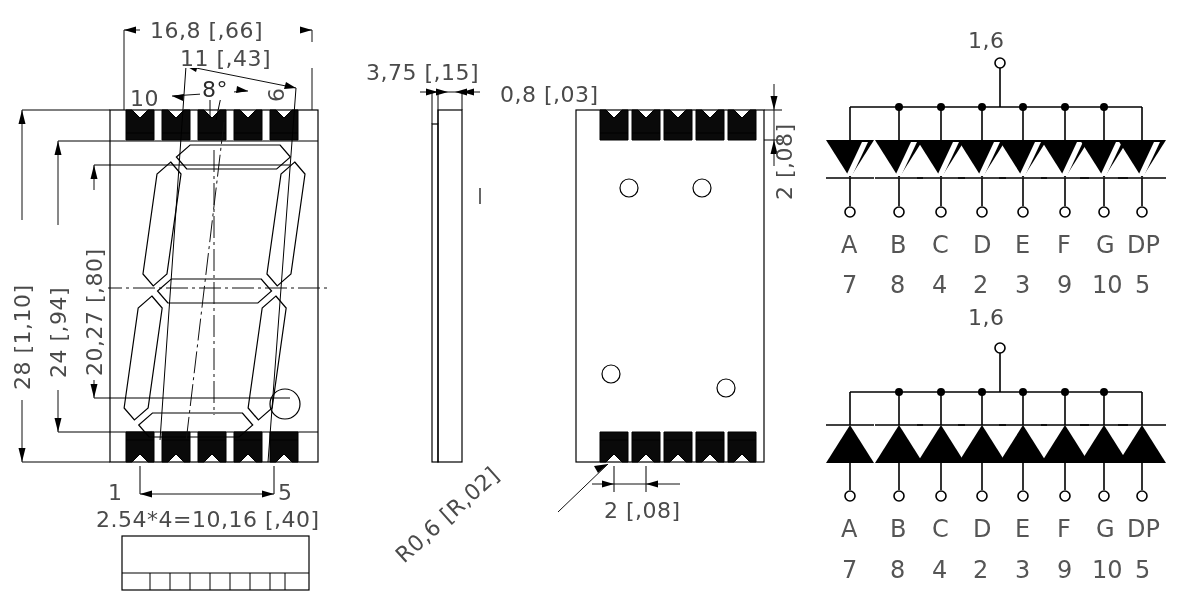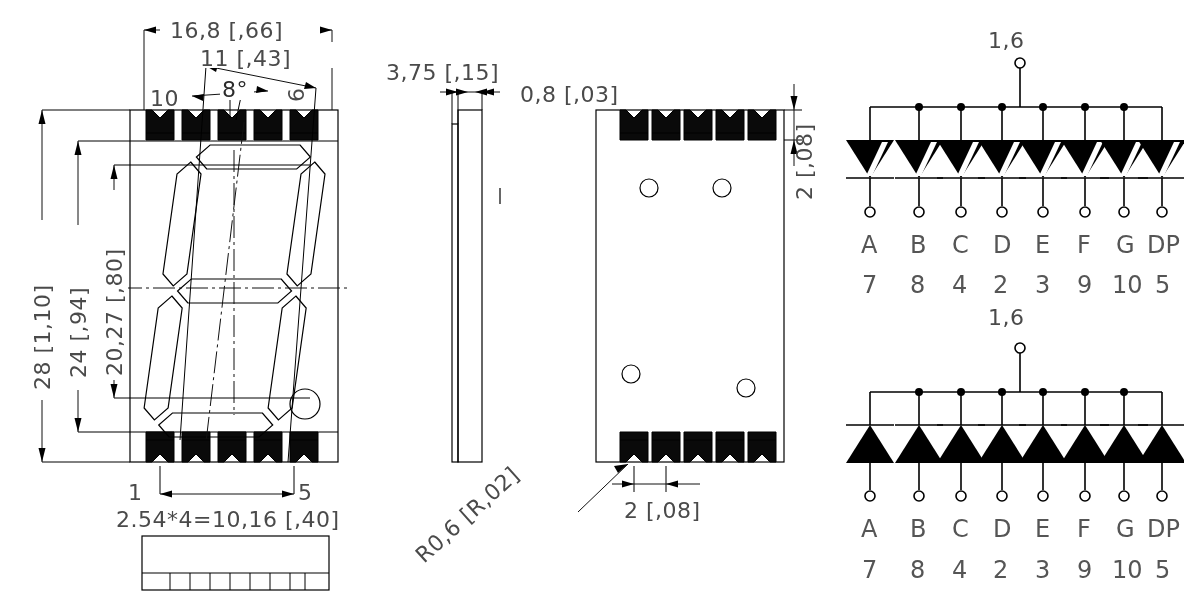--- a/index.html
+++ b/index.html
@@ -1,17 +1,17 @@
 <!DOCTYPE html>
 <html><head>
 <meta charset="utf-8">
 <style>
   html,body{margin:0;padding:0;background:#fff;}
   body{width:1184px;height:604px;font-family:"DejaVu Sans",sans-serif;color:#1a1a1a;overflow:hidden;}
-  #root{position:relative;width:952px;height:604px;margin-left:20px;}
+  #root{position:relative;width:952px;height:604px;}
   svg{display:block;}
   .dimtext{font-family:"DejaVu Sans",sans-serif;font-size:22px;fill:#4a4a4a;letter-spacing:0.5px;}
   .dimtext-dark{font-family:"DejaVu Sans",sans-serif;font-size:22px;fill:#2b2b2b;letter-spacing:0.5px;}
   .pinlabel{font-family:"DejaVu Sans",sans-serif;font-size:24px;fill:#555;}
   .ln{stroke:#000;stroke-width:1.2;fill:none;}
   .ln-thin{stroke:#000;stroke-width:1;fill:none;}
   .ln-dim{stroke:#111;stroke-width:1;fill:none;}
   .ln-center{stroke:#111;stroke-width:1;fill:none;stroke-dasharray:22 4 3 4;}
   .fillblk{fill:#0a0a0a;stroke:#000;stroke-width:1;}
   .nofill{fill:none;stroke:#000;stroke-width:1.2;}

